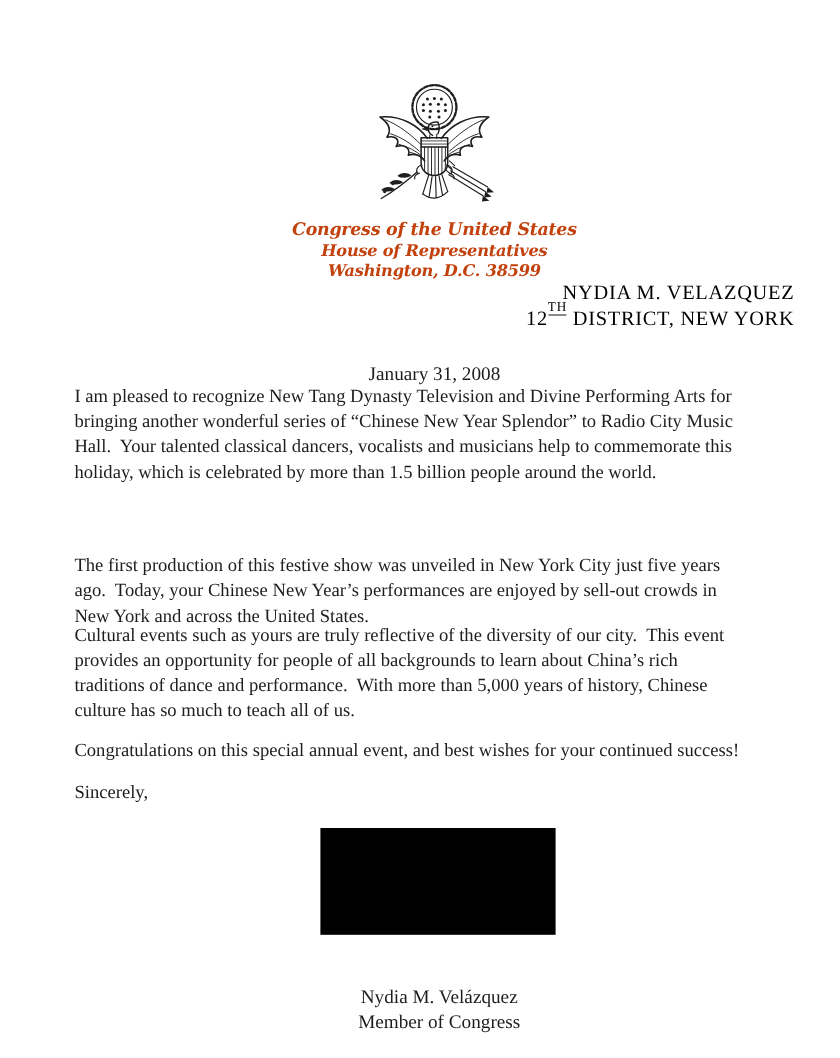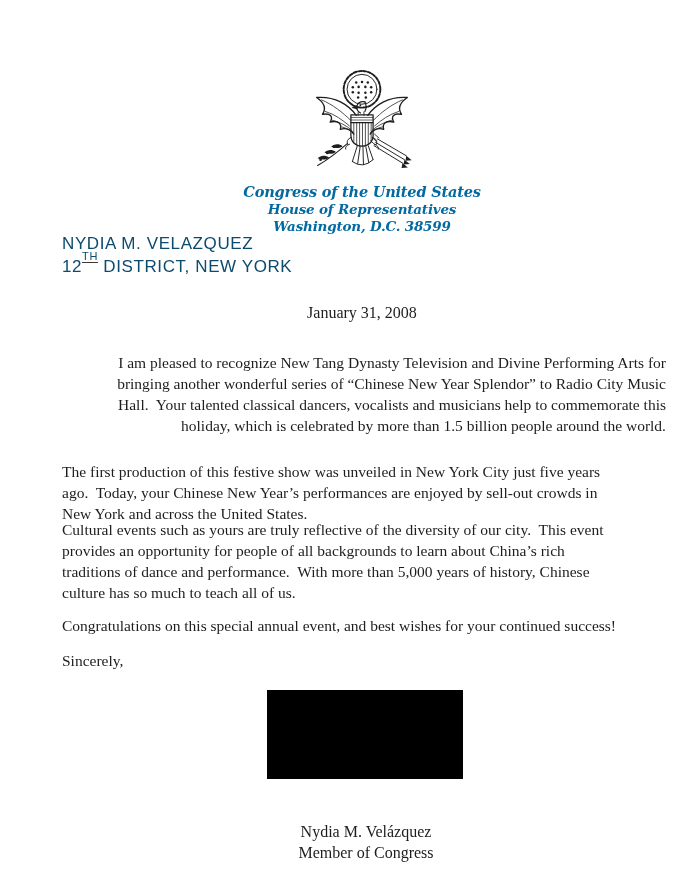--- a/index.html
+++ b/index.html
@@ -23,36 +23,36 @@
   .lh-script {
     position: absolute;
     left: 62px;
     width: 600px;
     text-align: center;
     font-family: "DejaVu Serif", serif;
     font-style: italic;
     font-weight: bold;
     font-size: 13.5px;
     letter-spacing: -0.2px;
-    color: #0369a1;
+    color: #c2410c;
     height: 17px;
     line-height: 17px;
   }
   .lh1 { top: 183px; font-size: 14.5px; }
   .lh2 { top: 201px; }
   .lh3 { top: 218px; }
   .lh-sans {
     position: absolute;
     left: 62px;
     width: 600px;
-    text-align: left;
-    font-family: Liberation Sans, sans-serif;
+    text-align: right;
+    font-family: Liberation Serif, serif;
     font-size: 17px;
     letter-spacing: 0.6px;
-    color: #0c4a6e;
+    color: #000000;
     height: 18px;
     line-height: 18px;
   }
   .member { top: 235px; }
   .district { top: 252px; }
   .district sup {
     font-size: 11px;
     position: relative;
     top: -5px;
     border-bottom: 1px solid #3a3a3a;
@@ -68,21 +68,21 @@
     font-size: 16px;
   }
   .para {
     position: absolute;
     left: 62px;
     width: 604px;
     font-size: 15.5px;
     line-height: 21px;
   }
   .para .line { white-space: pre-wrap; }
-  .p1 { top: 352px; text-align: right; }
+  .p1 { top: 320px; }
   .p2 { top: 437px; margin-top: 24px; }
   .p3 { top: 519px; }
   .p4 { top: 615px; }
   .closing {
     position: absolute;
     left: 62px;
     top: 652px;
     font-size: 15.5px;
   }
   

